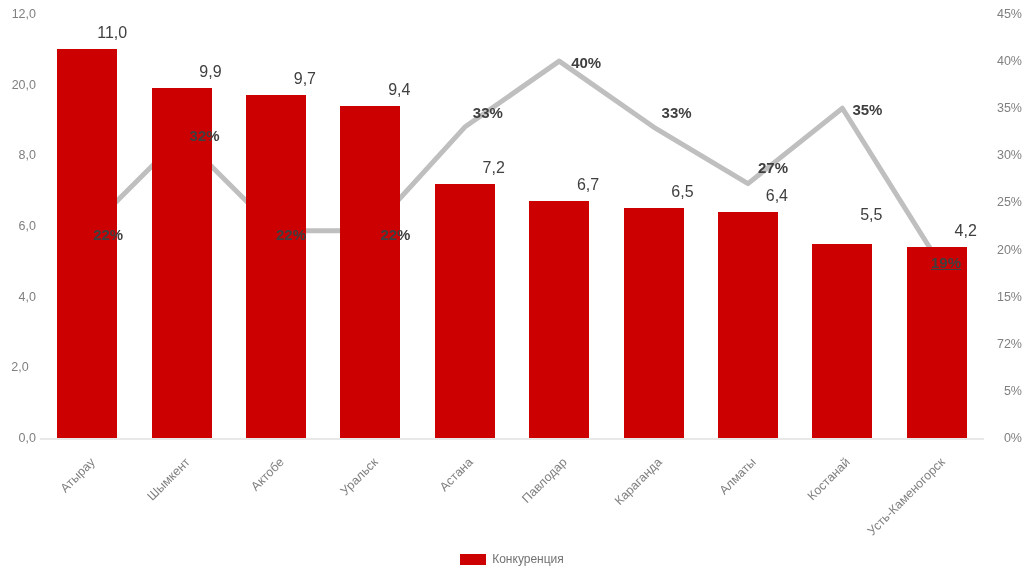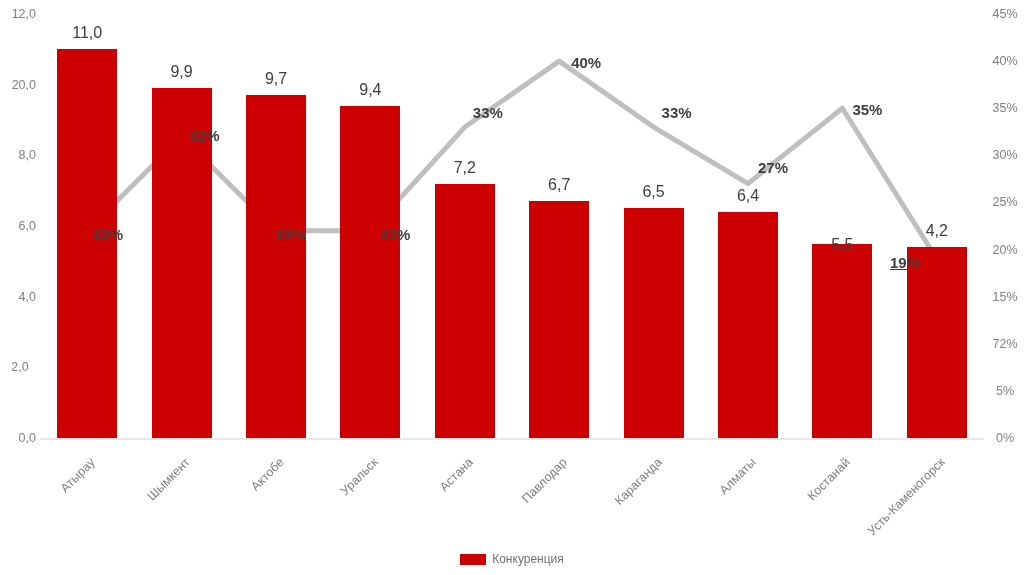--- a/index.html
+++ b/index.html
@@ -30,21 +30,21 @@
     text-align: right;
     font-size: 12.5px;
     color: #808080;
     line-height: 1;
     transform: translateY(-50%);
   }
   .y-right-label {
     position: absolute;
     left: 988px;
     width: 34px;
-    text-align: center;
+    text-align: right;
     font-size: 12.5px;
     color: #808080;
     line-height: 1;
     transform: translateY(-50%);
   }
 
   .baseline {
     position: absolute;
     left: 40px;
     width: 944px;
@@ -64,21 +64,21 @@
   .bar {
     position: absolute;
     bottom: 0;
     background: #cc0000;
   }
 
   .bar-value {
     position: absolute;
     font-size: 16px;
     color: #404040;
-    text-align: center;
+    text-align: right;
     line-height: 1;
     white-space: nowrap;
   }
 
   .line-svg {
     position: absolute;
     left: 0; top: 0;
     width: 944px;
     height: 424px;
     overflow: visible;
@@ -205,33 +205,33 @@
       <div class="bar-value" style="left: 290.4px; width: 80px; top: 67.8667px;">9,4</div>
       <div class="bar" style="left: 394.8px; width: 60px; height: 254.4px; background: rgb(204, 0, 0);"></div>
       <div class="bar-value" style="left: 384.8px; width: 80px; top: 145.6px;">7,2</div>
       <div class="bar" style="left: 489.2px; width: 60px; height: 236.733px; background: rgb(204, 0, 0);"></div>
       <div class="bar-value" style="left: 479.2px; width: 80px; top: 163.267px;">6,7</div>
       <div class="bar" style="left: 583.6px; width: 60px; height: 229.667px; background: rgb(204, 0, 0);"></div>
       <div class="bar-value" style="left: 573.6px; width: 80px; top: 170.333px;">6,5</div>
       <div class="bar" style="left: 678px; width: 60px; height: 226.133px; background: rgb(204, 0, 0);"></div>
       <div class="bar-value" style="left: 668px; width: 80px; top: 173.867px;">6,4</div>
       <div class="bar" style="left: 772.4px; width: 60px; height: 194.333px; background: rgb(204, 0, 0);"></div>
-      <div class="bar-value" style="left: 762.4px; width: 80px; top: 223px;">5,5</div>
+      <div class="bar-value" style="left: 762.4px; width: 80px; top: 193px;">5,5</div>
       <div class="bar" style="left: 866.8px; width: 60px; height: 190.8px; background: rgb(204, 0, 0);"></div>
       <div class="bar-value" style="left: 856.8px; width: 80px; top: 209.2px;">4,2</div>
       <div class="pct-label" style="left: 53.2px; top: 212.711px;">22%</div>
       <div class="pct-label" style="left: 149.6px; top: 114.489px;">32%</div>
       <div class="pct-label" style="left: 236px; top: 212.711px;">22%</div>
       <div class="pct-label" style="left: 340.4px; top: 212.711px;">22%</div>
       <div class="pct-label" style="left: 432.8px; top: 91.0667px;">33%</div>
       <div class="pct-label" style="left: 531.2px; top: 41.1111px;">40%</div>
       <div class="pct-label" style="left: 621.6px; top: 91.0667px;">33%</div>
       <div class="pct-label" style="left: 718px; top: 145.6px;">27%</div>
       <div class="pct-label" style="left: 812.4px; top: 88.2222px;">35%</div>
-      <div class="pct-label" style="left: 850px; top: 240.978px; text-decoration: underline;">19%</div>
+      <div class="pct-label" style="left: 891px; top: 240.978px; text-decoration: underline;">19%</div>
     </div>
 
   <div id="cats">
       <div class="cat-label" style="left: -106.8px; width: 200px; top: 454px;">Атырау</div>
       <div class="cat-label" style="left: -12.4px; width: 200px; top: 454px;">Шымкент</div>
       <div class="cat-label" style="left: 82px; width: 200px; top: 454px;">Актобе</div>
       <div class="cat-label" style="left: 176.4px; width: 200px; top: 454px;">Уральск</div>
       <div class="cat-label" style="left: 270.8px; width: 200px; top: 454px;">Астана</div>
       <div class="cat-label" style="left: 365.2px; width: 200px; top: 454px;">Павлодар</div>
       <div class="cat-label" style="left: 459.6px; width: 200px; top: 454px;">Караганда</div>

